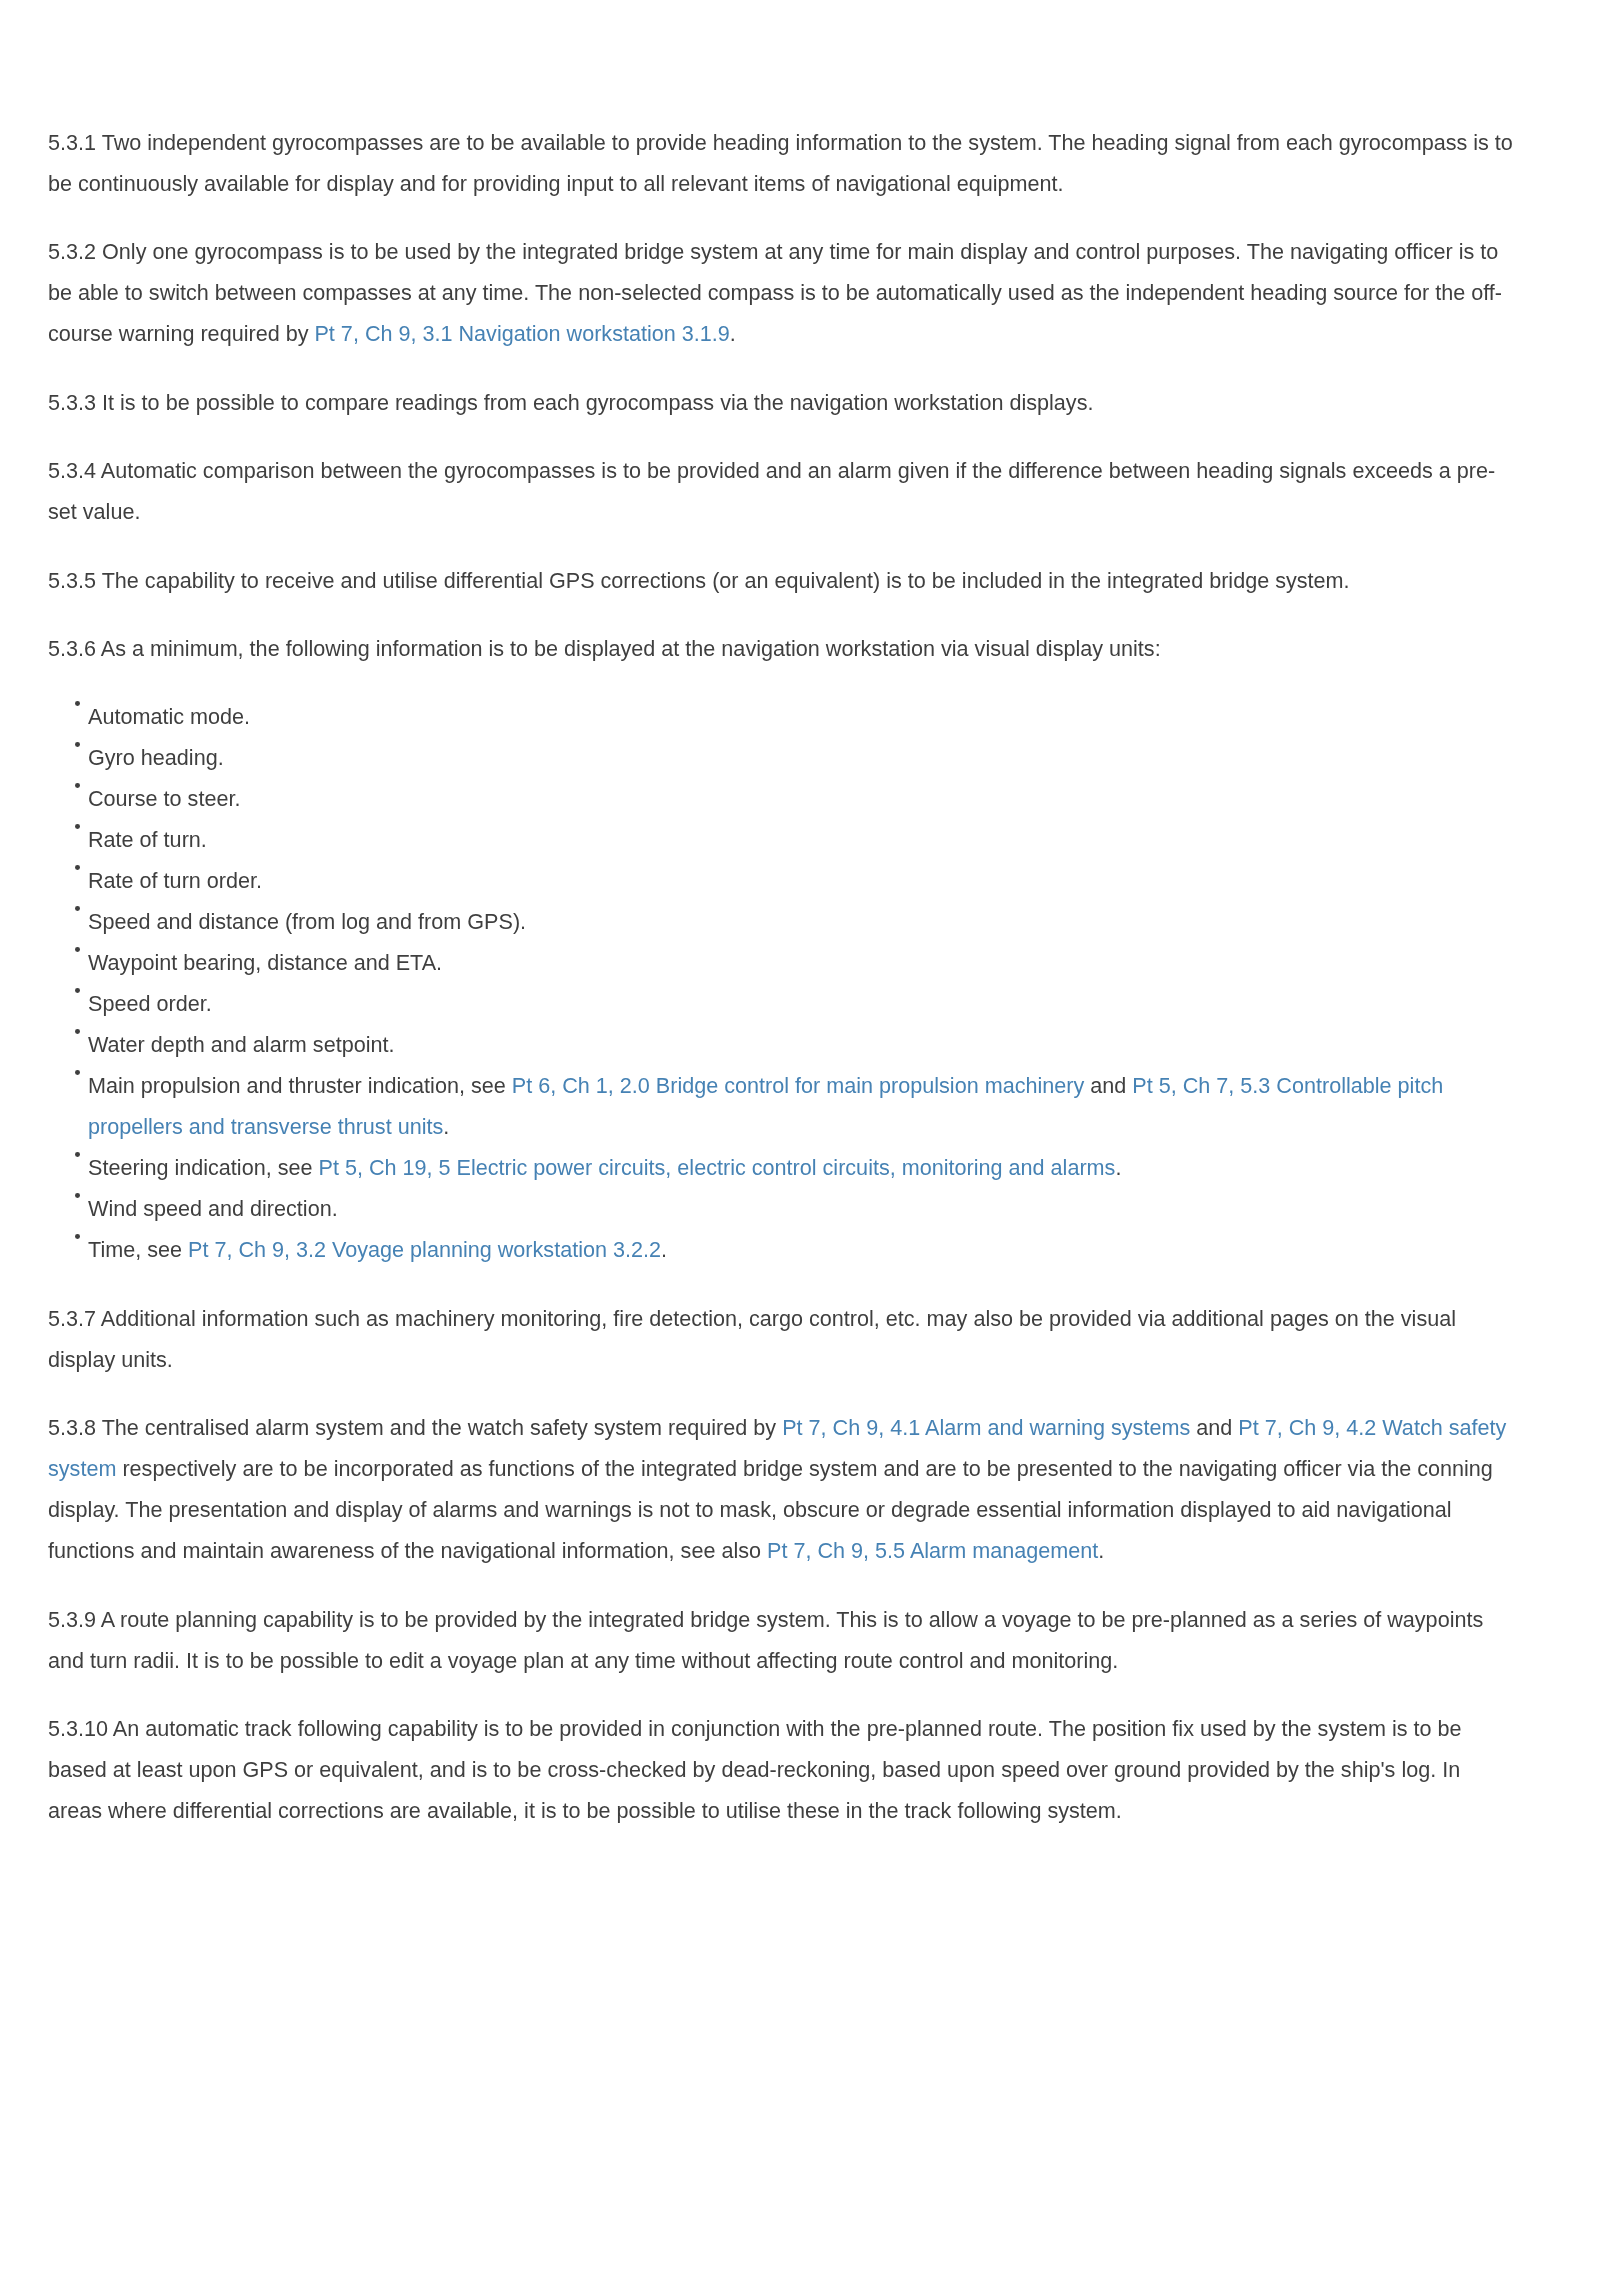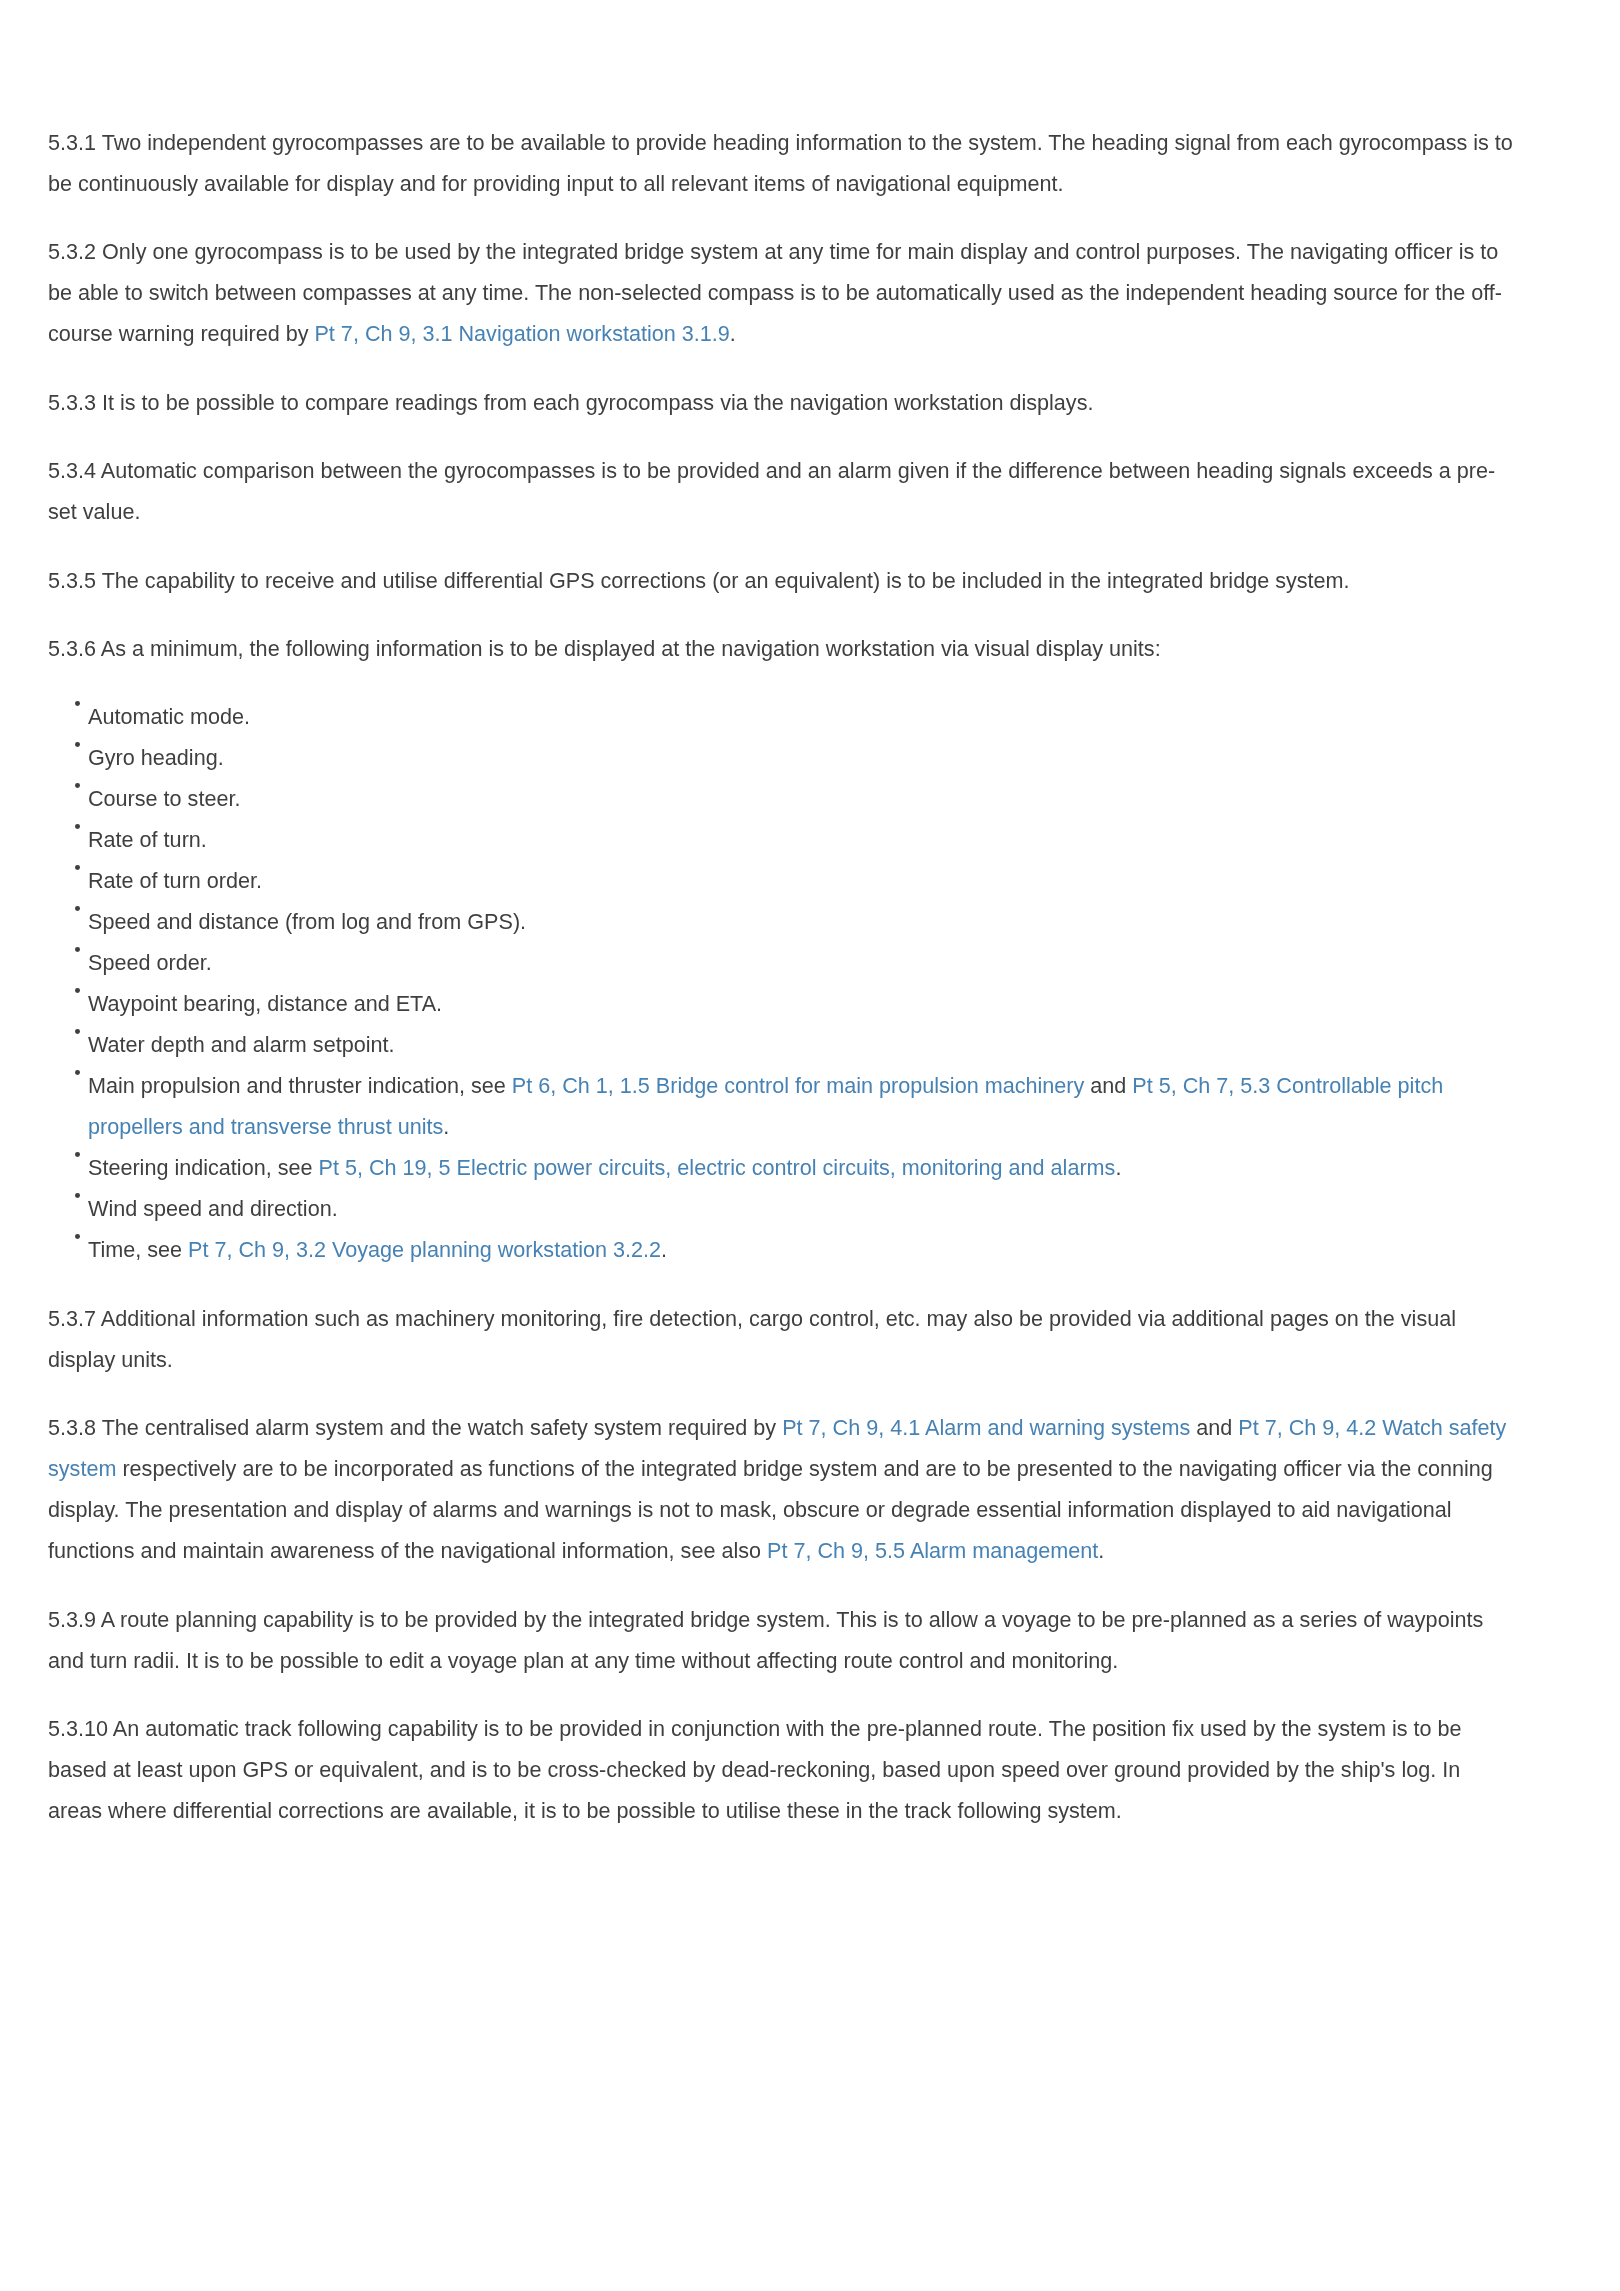--- a/index.html
+++ b/index.html
@@ -81,24 +81,24 @@
     <p><span>5.3.5 The capability to receive and utilise differential GPS corrections (or an equivalent) is to be included in the integrated bridge system.</span></p>
     <p><span>5.3.6 As a minimum, the following information is to be displayed at the navigation workstation via visual display units:</span></p>
 
     <ul class="dotted">
         <li><span>Automatic mode.</span></li>
         <li><span>Gyro heading.</span></li>
         <li><span>Course to steer.</span></li>
         <li><span>Rate of turn.</span></li>
         <li><span>Rate of turn order.</span></li>
         <li><span>Speed and distance (from log and from GPS).</span></li>
+        <li><span>Waypoint bearing, distance and ETA.</span></li>
         <li><span>Speed order.</span></li>
-        <li><span>Waypoint bearing, distance and ETA.</span></li>
         <li><span>Water depth and alarm setpoint.</span></li>
-        <li><span>Main propulsion and thruster indication, </span><span class="em">see </span><a href="#" class="ref-link">Pt 6, Ch 1, 1.5 Bridge control for main propulsion machinery</a><span> and </span><a href="#" class="ref-link">Pt 5, Ch 7, 5.3 Controllable pitch propellers and transverse thrust units</a><span>.</span></li>
+        <li><span>Main propulsion and thruster indication, </span><span class="em">see </span><a href="#" class="ref-link">Pt 6, Ch 1, 2.0 Bridge control for main propulsion machinery</a><span> and </span><a href="#" class="ref-link">Pt 5, Ch 7, 5.3 Controllable pitch propellers and transverse thrust units</a><span>.</span></li>
         <li><span>Steering indication, </span><span class="em">see </span><a href="#" class="ref-link">Pt 5, Ch 19, 5 Electric power circuits, electric control circuits, monitoring and alarms</a><span>.</span></li>
         <li><span>Wind speed and direction.</span></li>
         <li><span>Time, </span><span class="em">see </span><a href="#" class="ref-link">Pt 7, Ch 9, 3.2 Voyage planning workstation 3.2.2</a><span>.</span></li>
       </ul>
 
     <p><span>5.3.7 Additional information such as machinery monitoring, fire detection, cargo control, etc. may also be provided via additional pages on the visual display units.</span></p>
     <p><span>5.3.8 The centralised alarm system and the watch safety system required by </span><a href="#" class="ref-link">Pt 7, Ch 9, 4.1 Alarm and warning systems</a><span> and </span><a href="#" class="ref-link">Pt 7, Ch 9, 4.2 Watch safety system</a><span> respectively are to be incorporated as functions of the integrated bridge system and are to be presented to the navigating officer via the conning display. The presentation and display of alarms and warnings is not to mask, obscure or degrade essential information displayed to aid navigational functions and maintain awareness of the navigational information, </span><span class="em">see also </span><a href="#" class="ref-link">Pt 7, Ch 9, 5.5 Alarm management</a><span>.</span></p>
     <p><span>5.3.9 A route planning capability is to be provided by the integrated bridge system. This is to allow a voyage to be pre-planned as a series of waypoints and turn radii. It is to be possible to edit a voyage plan at any time without affecting route control and monitoring.</span></p>
     <p><span>5.3.10 An automatic track following capability is to be provided in conjunction with the pre-planned route. The position fix used by the system is to be based at least upon GPS or equivalent, and is to be cross-checked by dead-reckoning, based upon speed over ground provided by the ship's log. In areas where differential corrections are available, it is to be possible to utilise these in the track following system.</span></p>
   </div>

